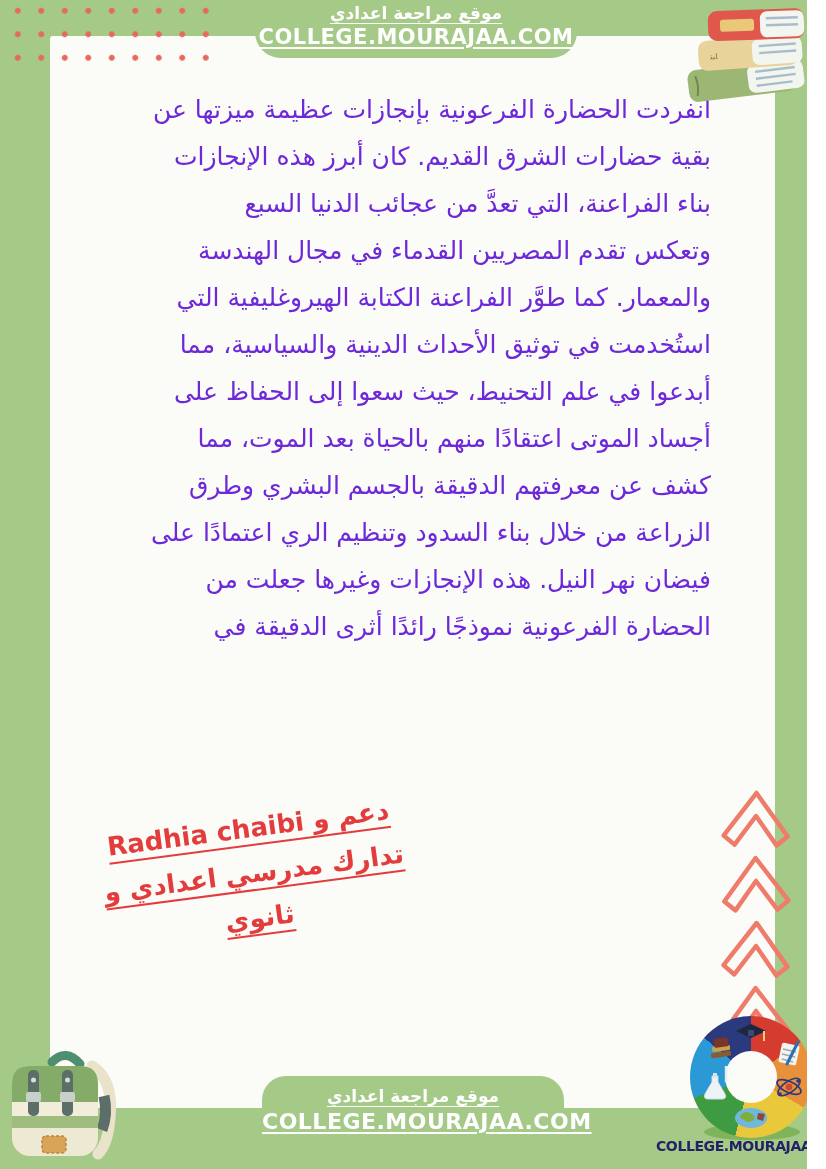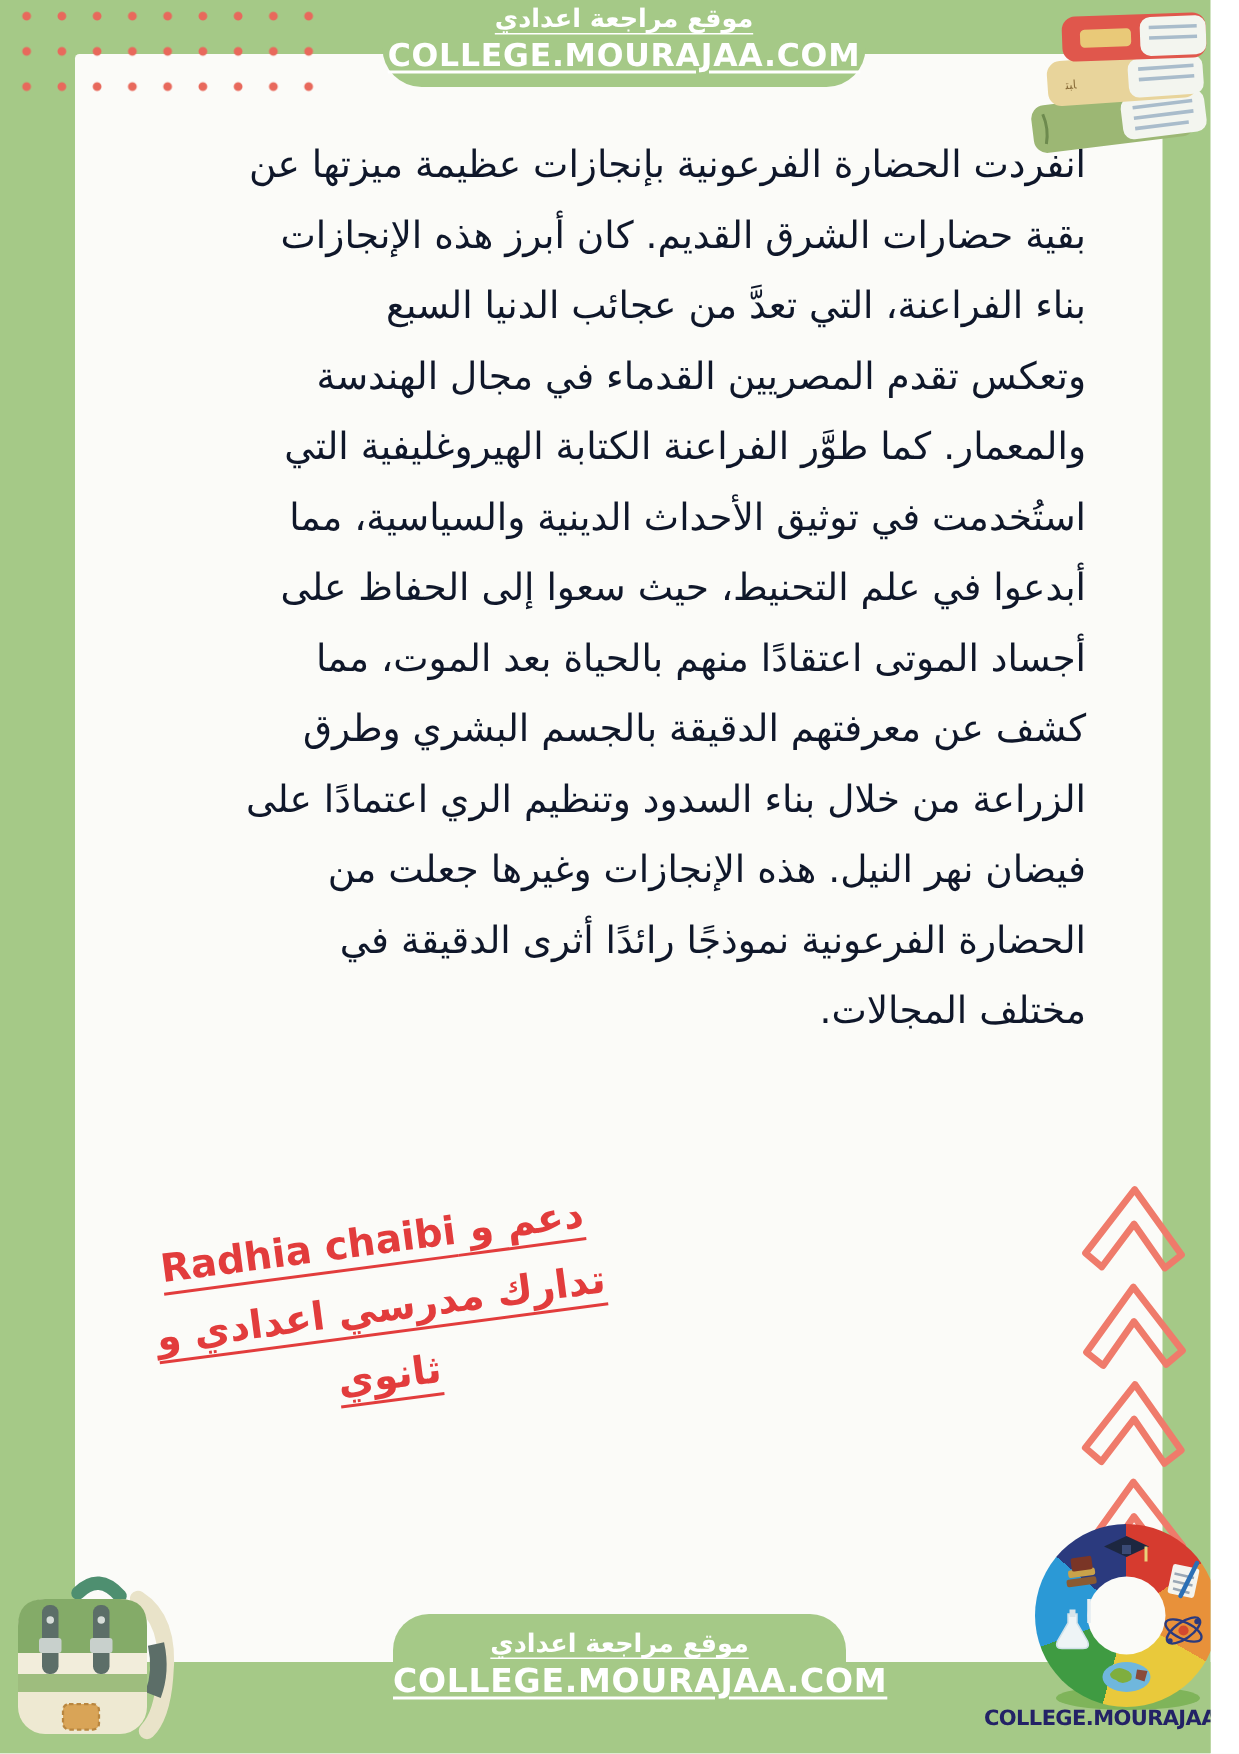--- a/index.html
+++ b/index.html
@@ -15,22 +15,22 @@
         background-image:radial-gradient(circle,#e8695c 2.6px,rgba(0,0,0,0) 3.2px);
         background-size:23.5px 23.5px;background-position:2px 2px;}
 
   
   #header-bubble{position:absolute;left:255px;top:0;width:322px;height:58px;z-index:2;
                  background:#a5c987;border-radius:0 0 26px 26px;text-align:center;color:#fff;}
   .hdr-ar{font-size:17px;font-weight:bold;margin-top:3px;text-decoration:underline;text-underline-offset:4px;direction:rtl;}
   .hdr-en{font-size:21px;font-weight:bold;letter-spacing:.5px;margin-top:2px;text-decoration:underline;text-underline-offset:3px;}
 
   
-  #paragraph{position:absolute;right:83px;top:86px;width:665px;z-index:2;
-             direction:rtl;text-align:right;color:#0f172a;}
+  #paragraph{position:absolute;right:96px;top:86px;width:665px;z-index:2;
+             direction:rtl;text-align:right;color:#6d28d9;}
   .pline{font-size:25px;line-height:47px;white-space:nowrap;}
 
   
   #signature{position:absolute;left:78px;top:806px;width:352px;z-index:2;
              transform:rotate(-7.5deg);direction:rtl;text-align:center;color:#e23c3c;font-weight:bold;}
   .sline{font-size:26px;line-height:45px;text-decoration:underline;text-underline-offset:7px;
          text-decoration-thickness:2px;white-space:nowrap;}
 
   
   .chevron{position:absolute;left:716px;width:80px;height:62px;z-index:4;}
@@ -105,21 +105,20 @@
     <div class="pline">بناء الفراعنة، التي تعدَّ من عجائب الدنيا السبع</div>
     <div class="pline">وتعكس تقدم المصريين القدماء في مجال الهندسة</div>
     <div class="pline">والمعمار. كما طوَّر الفراعنة الكتابة الهيروغليفية التي</div>
     <div class="pline">استُخدمت في توثيق الأحداث الدينية والسياسية، مما</div>
     <div class="pline">أبدعوا في علم التحنيط، حيث سعوا إلى الحفاظ على</div>
     <div class="pline">أجساد الموتى اعتقادًا منهم بالحياة بعد الموت، مما</div>
     <div class="pline">كشف عن معرفتهم الدقيقة بالجسم البشري وطرق</div>
     <div class="pline">الزراعة من خلال بناء السدود وتنظيم الري اعتمادًا على</div>
     <div class="pline">فيضان نهر النيل. هذه الإنجازات وغيرها جعلت من</div>
     <div class="pline">الحضارة الفرعونية نموذجًا رائدًا أثرى الدقيقة في</div>
-    <div class="pline">مختلف المجالات.</div>
   </div>
 
   <div id="signature">
     <div class="sline">دعم و Radhia chaibi</div>
     <div class="sline">تدارك مدرسي اعدادي و</div>
     <div class="sline">ثانوي</div>
   </div>
 
   <div class="chevron" style="top:786px;transform:rotate(1deg);">
     <svg width="80" height="62" viewBox="0 0 80 62">

